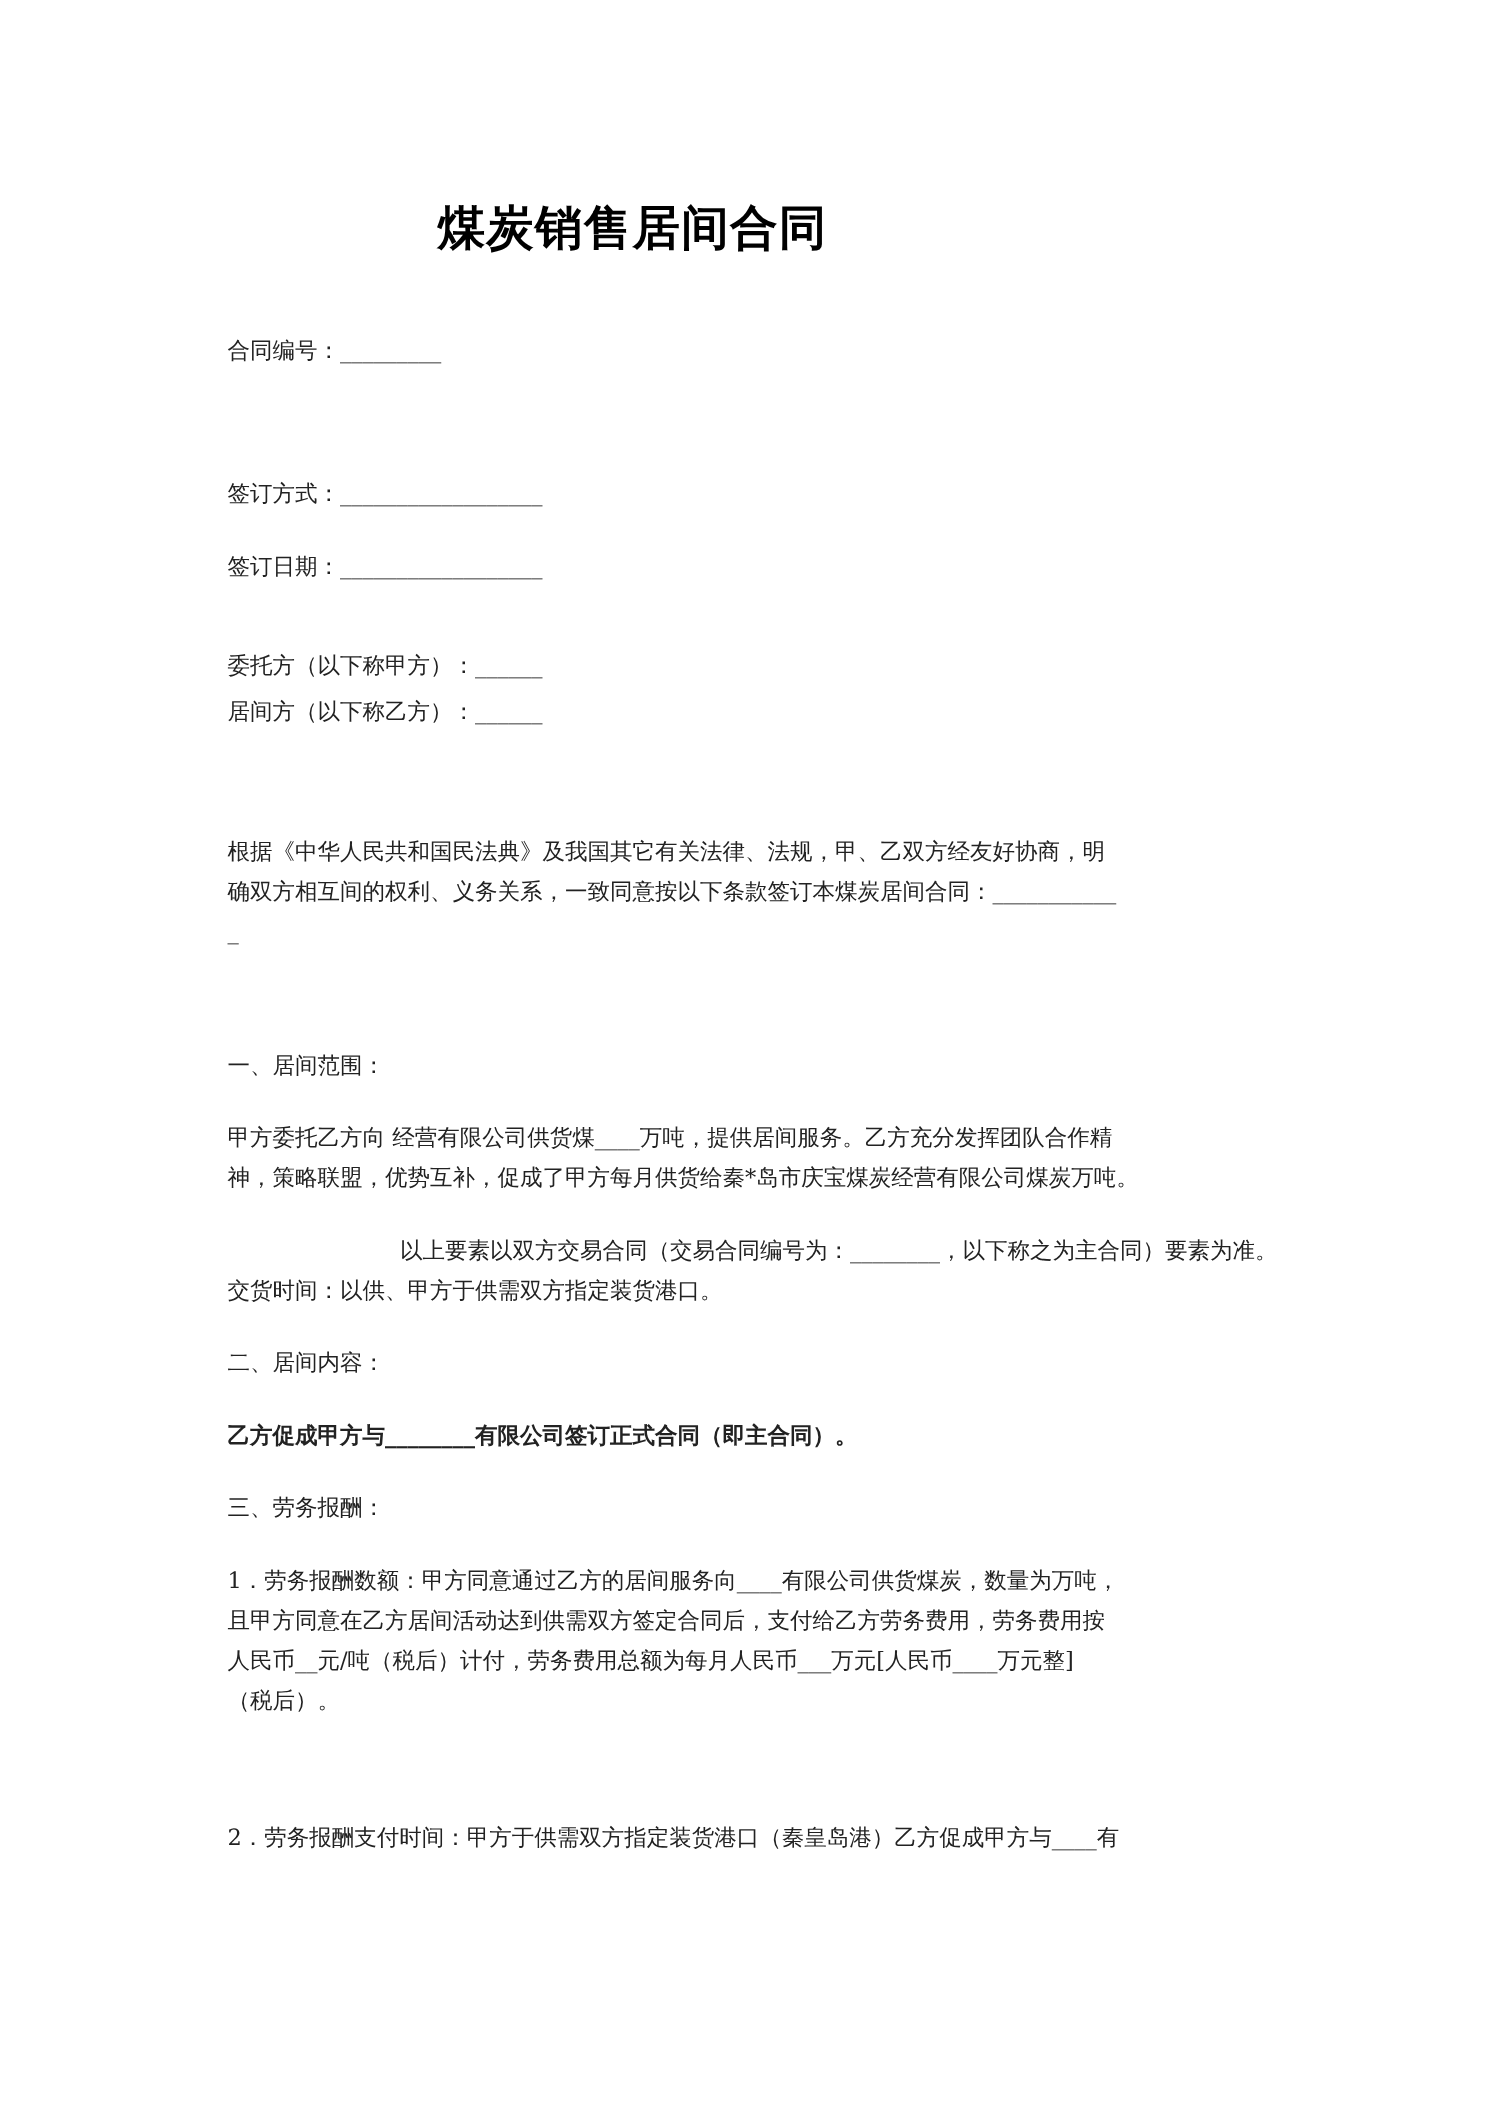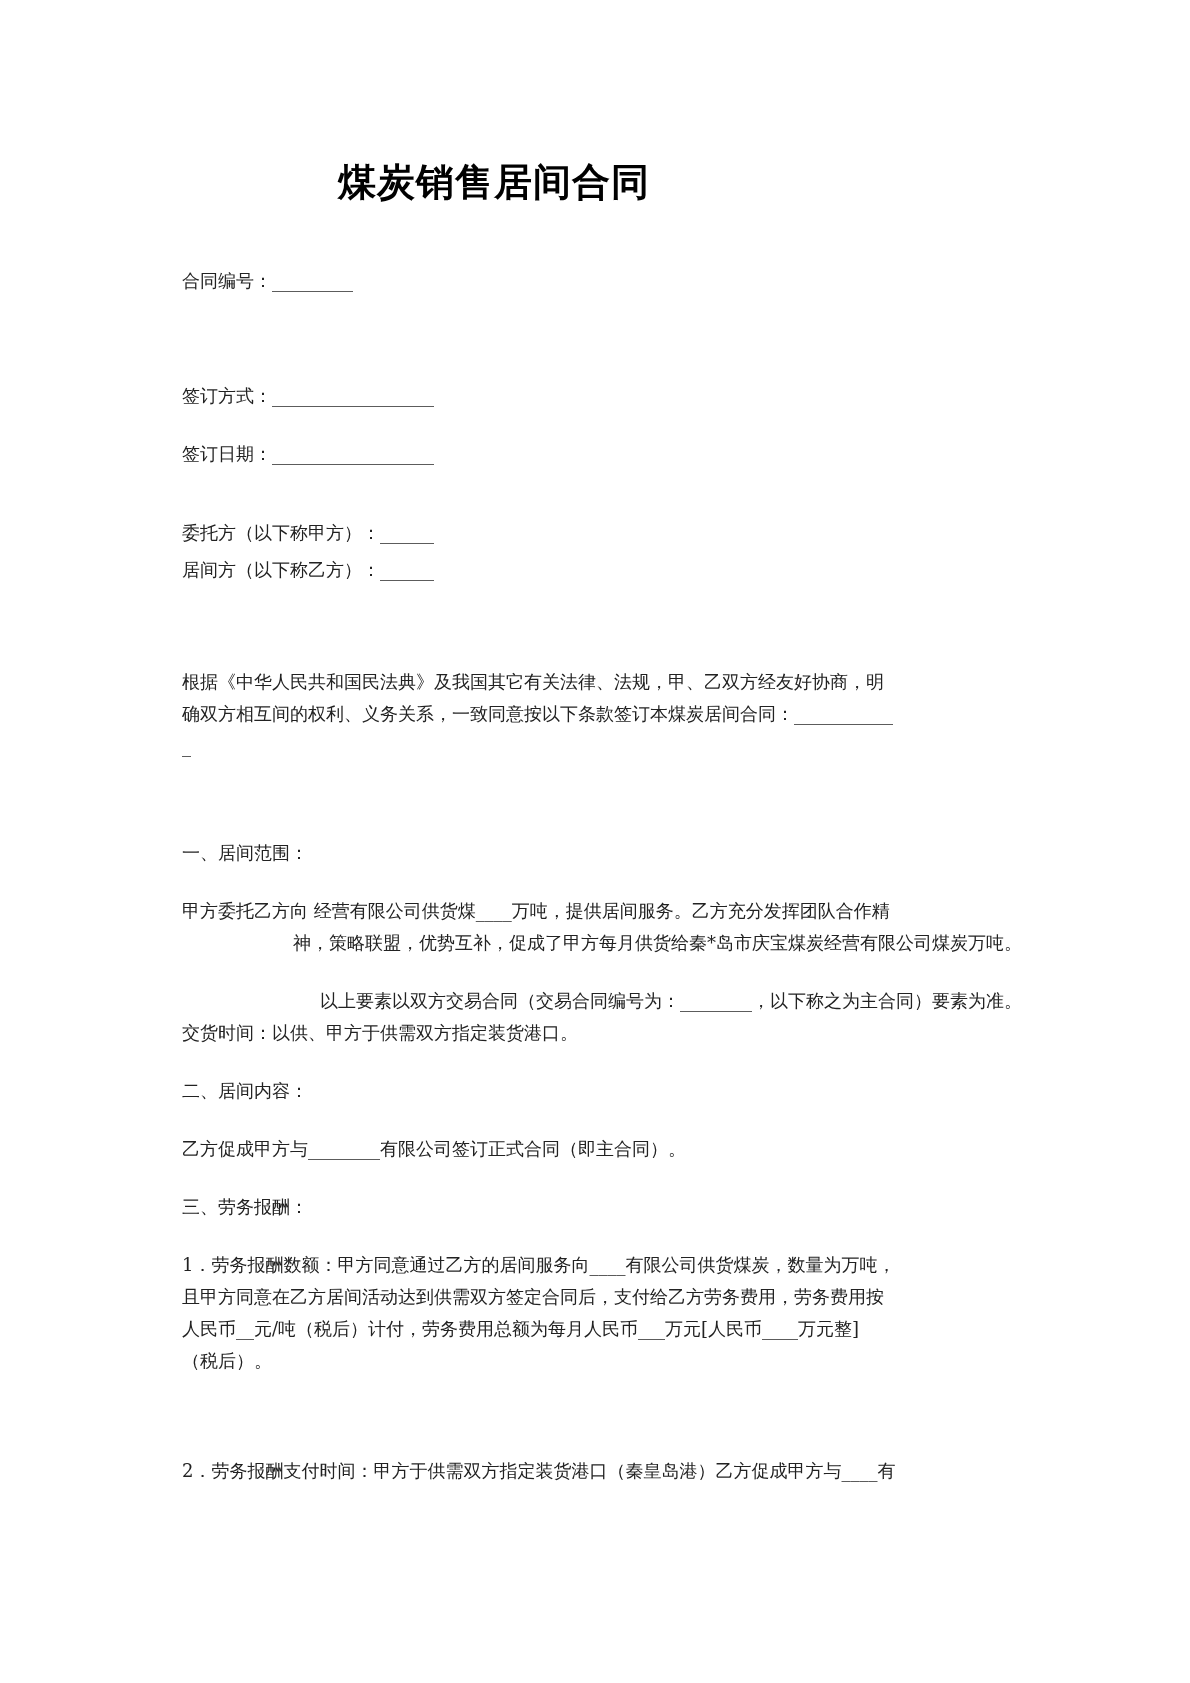--- a/index.html
+++ b/index.html
@@ -1,19 +1,19 @@
 <!DOCTYPE html>
 <html><head>
   <meta charset="utf-8">
   <style>
     html, body { margin: 0; padding: 0; background: #ffffff; }
     body { width: 1190px; height: 1683px; position: relative; overflow: hidden;
            font-family: "DejaVu Serif", "Liberation Serif", serif; color: #1a1a1a; }
     .page { position: absolute; left: 0; top: 0; width: 1190px; height: 1683px; }
-    .title { position: absolute; left: 4px; width: 980px; top: 158px; text-align: center;
+    .title { position: absolute; left: 16px; width: 980px; top: 158px; text-align: center;
              font-size: 38px; font-weight: bold; letter-spacing: 1px; color: #000; line-height: 48px; }
     .line { position: absolute; left: 182px; width: 840px; font-size: 18px; line-height: 30px;
             white-space: nowrap; color: #222; }
   </style>
 </head>
 <body>
 
 <div class="page">
   <div class="title">煤炭销售居间合同</div>
 
@@ -23,26 +23,26 @@
   <div class="line" style="top:439px;">签订日期：__________________</div>
   <div class="line" style="top:518px;">委托方（以下称甲方）：______</div>
   <div class="line" style="top:555px;">居间方（以下称乙方）：______</div>
 
   <div class="line" style="top:667px;">根据《中华人民共和国民法典》及我国其它有关法律、法规，甲、乙双方经友好协商，明</div>
   <div class="line" style="top:699px;">确双方相互间的权利、义务关系，一致同意按以下条款签订本煤炭居间合同：___________</div>
   <div class="line" style="top:731px;">_</div>
 
   <div class="line" style="top:838px;">一、居间范围：</div>
   <div class="line" style="top:896px;">甲方委托乙方向 经营有限公司供货煤____万吨，提供居间服务。乙方充分发挥团队合作精</div>
-  <div class="line" style="top:928px;text-align:right;">神，策略联盟，优势互补，促成了甲方每月供货给秦*岛市庆宝煤炭经营有限公司煤炭万吨。</div>
+  <div class="line" style="top:928px;">神，策略联盟，优势互补，促成了甲方每月供货给秦*岛市庆宝煤炭经营有限公司煤炭万吨。</div>
   <div class="line" style="top:986px;text-align:right;">以上要素以双方交易合同（交易合同编号为：________，以下称之为主合同）要素为准。</div>
   <div class="line" style="top:1018px;">交货时间：以供、甲方于供需双方指定装货港口。</div>
 
   <div class="line" style="top:1076px;">二、居间内容：</div>
-  <div class="line" style="top:1134px;">乙方促成甲方与________有限公司签订正式合同（即主合同）。</div>
+  <div class="line" style="top:1134px;font-weight:bold;">乙方促成甲方与________有限公司签订正式合同（即主合同）。</div>
 
   <div class="line" style="top:1192px;">三、劳务报酬：</div>
   <div class="line" style="top:1250px;">1．劳务报酬数额：甲方同意通过乙方的居间服务向____有限公司供货煤炭，数量为万吨，</div>
   <div class="line" style="top:1282px;">且甲方同意在乙方居间活动达到供需双方签定合同后，支付给乙方劳务费用，劳务费用按</div>
   <div class="line" style="top:1314px;">人民币__元/吨（税后）计付，劳务费用总额为每月人民币___万元[人民币____万元整]</div>
   <div class="line" style="top:1346px;">（税后）。</div>
   <div class="line" style="top:1456px;">2．劳务报酬支付时间：甲方于供需双方指定装货港口（秦皇岛港）乙方促成甲方与____有</div>
 </div>
 
 </body></html>

